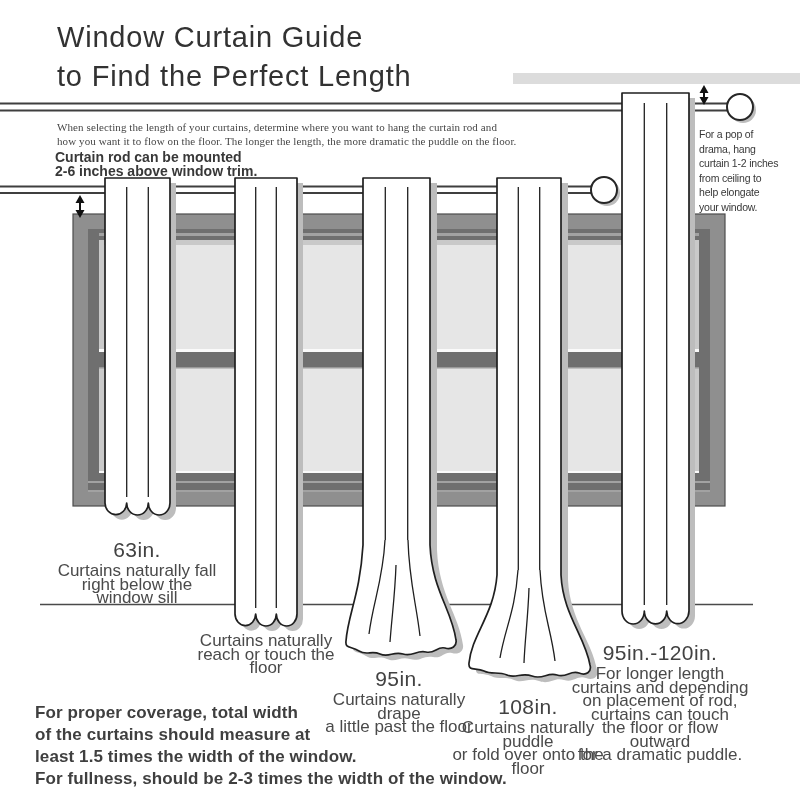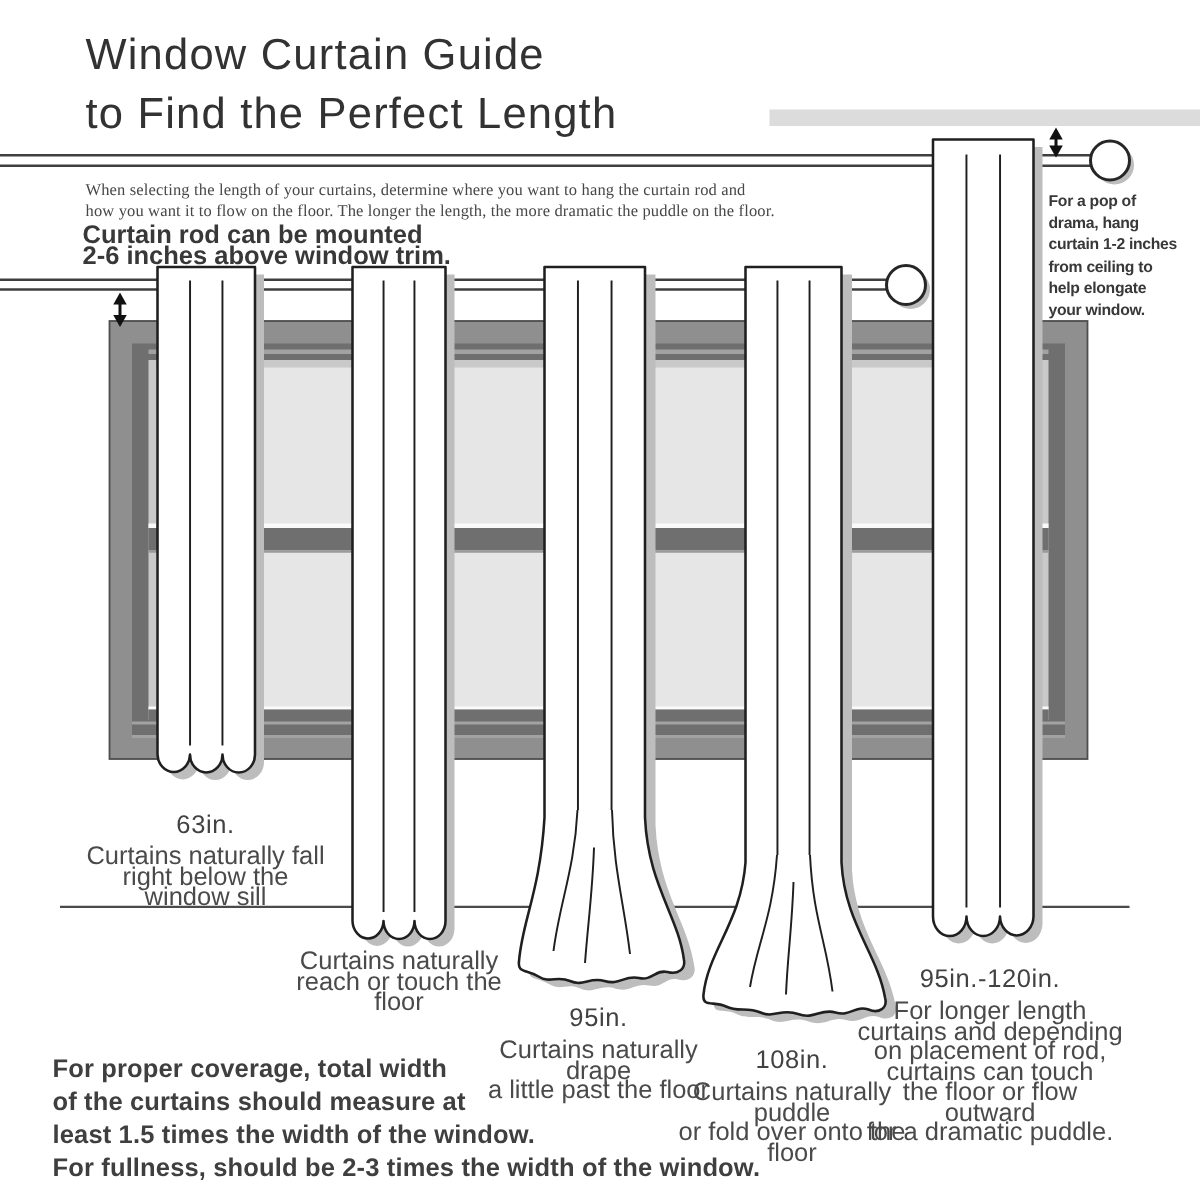--- a/index.html
+++ b/index.html
@@ -4,25 +4,25 @@
 <style>
   html,body{margin:0;padding:0;background:#ffffff;}
   body{width:800px;height:800px;position:relative;overflow:hidden;
        font-family:"Liberation Sans", sans-serif;color:#3a3a3a;}
   .abs{position:absolute;}
   .pre{white-space:pre-line;}
   #stage{width:800px;height:800px;position:relative;}
   .title{left:57px;top:18px;font-size:29px;line-height:39px;letter-spacing:.8px;
          color:#323232;font-weight:400;}
   .intro{left:57px;top:120px;font-size:11px;line-height:14px;color:#474747;letter-spacing:.1px;font-family:Liberation Serif, serif;}
-  .rod-note{left:55px;top:150px;font-size:17px;line-height:14px;font-weight:700;color:#383838;}
+  .rod-note{left:55px;top:150px;font-size:14px;line-height:14px;font-weight:700;color:#383838;}
   .drama-note{left:699px;top:127px;width:100px;font-size:10.5px;line-height:14.5px;
-              font-weight:700;color:#383838;letter-spacing:-.2px;}
+              font-weight:400;color:#383838;letter-spacing:-.2px;}
   .len-label{text-align:center;}
-  .len-label .num{font-size:17px;line-height:25px;color:#424242;letter-spacing:.4px;}
+  .len-label .num{font-size:21px;line-height:25px;color:#424242;letter-spacing:.4px;}
   .len-label .desc{font-size:17px;line-height:13.5px;color:#4a4a4a;margin-top:2px;}
   .footer{left:35px;top:702px;font-size:17px;line-height:22px;font-weight:700;
           color:#3f3f3f;letter-spacing:.1px;}
   svg{position:absolute;left:0;top:0;}
 </style>
 </head>
 <body>
 
 <div id="stage">
 

